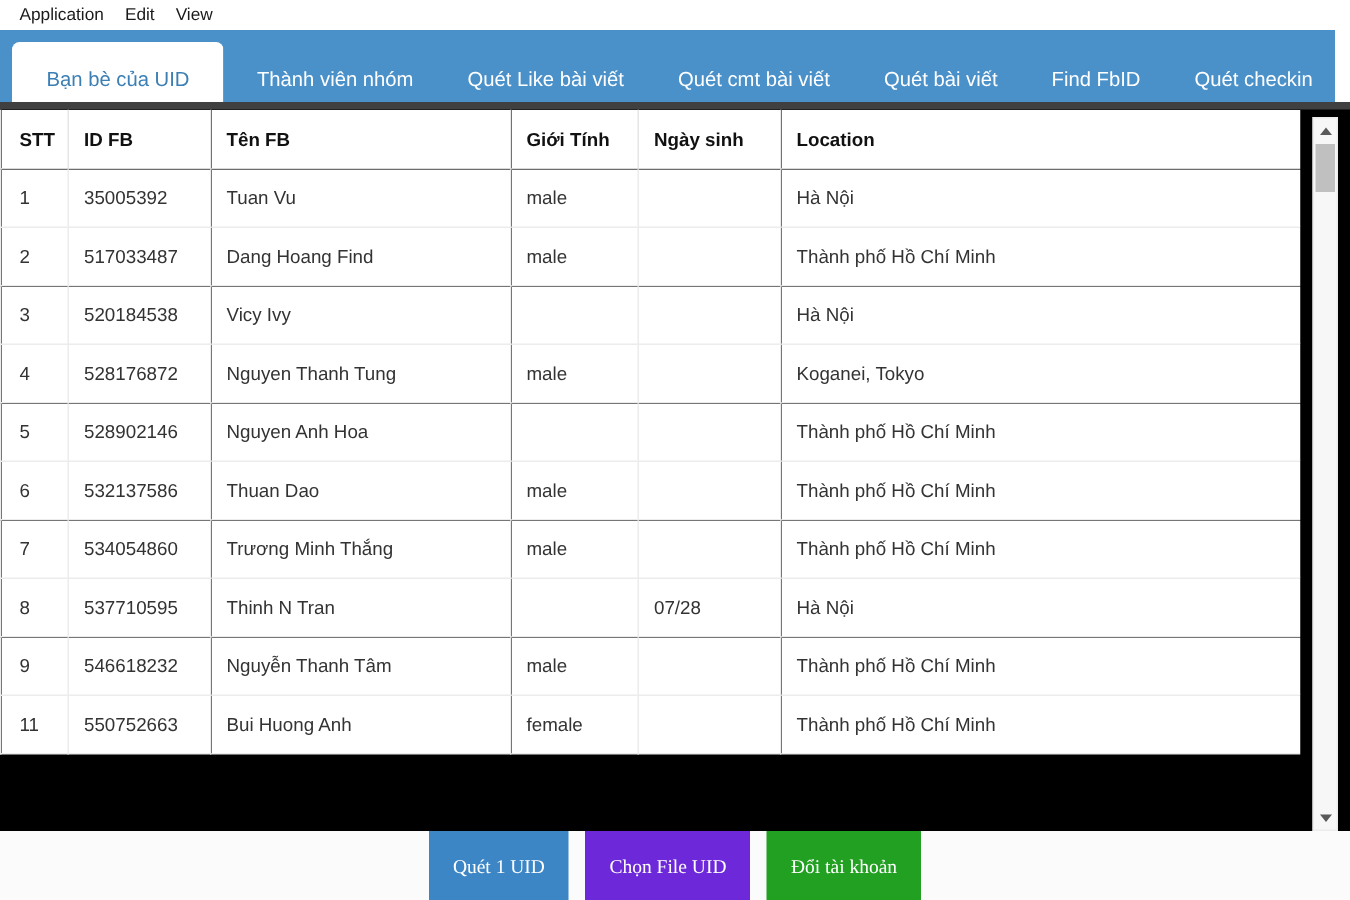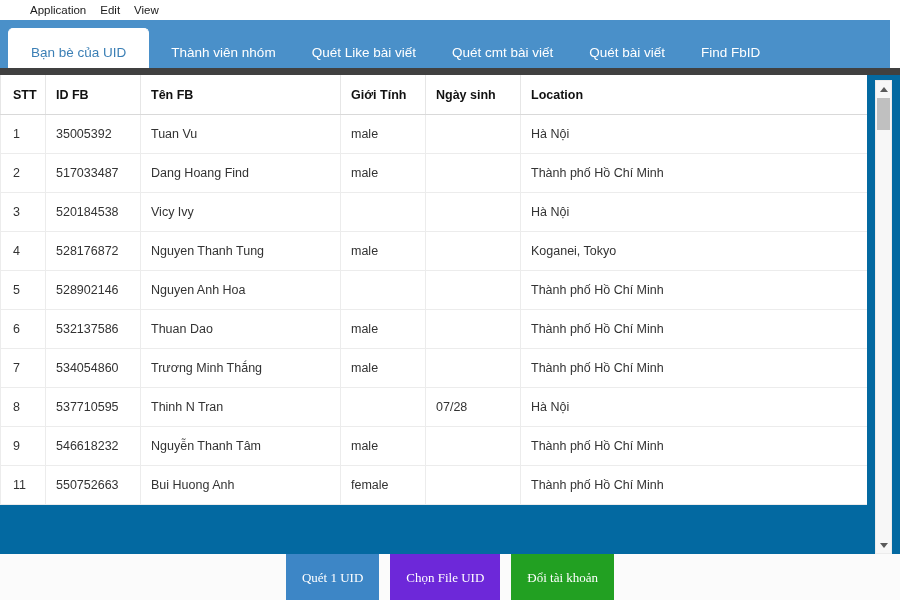--- a/index.html
+++ b/index.html
@@ -115,21 +115,21 @@
   .glyph-close::before { transform: rotate(45deg); }
   .glyph-close::after  { transform: rotate(-45deg); }
 
   
   .menubar {
     height: 20px;
     min-height: 20px;
     background: #ffffff;
     display: flex;
     align-items: center;
-    padding-left: 23px;
+    padding-left: 6px;
   }
   .menu-item {
     font-size: 11.5px;
     color: #1a1a1a;
     padding: 2px 7px;
     cursor: default;
   }
 
   
   .tabstrip {
@@ -175,23 +175,23 @@
     margin-right: 4px;
     padding: 0 22px;
     border: 1px solid #ffffff;
     border-bottom: none;
   }
 
   
   .table-region {
     flex: 1 1 auto;
     position: relative;
-    background: #0369a1;
+    background: #000000;
     overflow: hidden;
-    border-top: 7px solid #404040;
+    border-top: 5px solid #404040;
   }
   .table-scrollport {
     position: absolute;
     left: 0; top: 0;
     right: 33px;
     bottom: 0;
     overflow: hidden;
   }
   table.grid {
     border-collapse: collapse;
@@ -313,20 +313,21 @@
 
   <div class="tabstrip">
     <div class="tabstrip-bg" style="background: rgb(74, 144, 201);"></div>
     <div class="tabs">
       <div class="tab active" style="color: rgb(59, 127, 181);">Bạn bè của UID</div>
       <div class="tab">Thành viên nhóm</div>
       <div class="tab">Quét Like bài viết</div>
       <div class="tab">Quét cmt bài viết</div>
       <div class="tab">Quét bài viết</div>
       <div class="tab">Find FbID</div>
+      <div class="tab">Quét checkin</div>
     </div>
   </div>
 
   <div class="table-region">
     <div class="table-scrollport">
       <table class="grid">
         <colgroup>
           <col class="c-stt">
             <col class="c-id">
             <col class="c-name">

